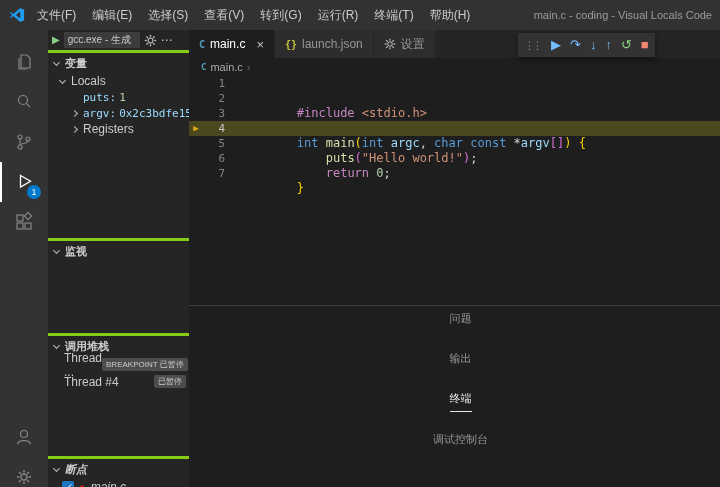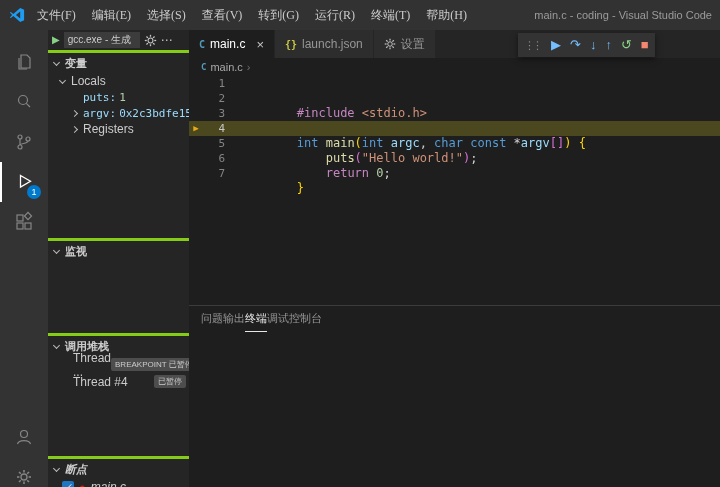--- a/index.html
+++ b/index.html
@@ -4,21 +4,21 @@
 <style>
   *{box-sizing:border-box;margin:0;padding:0;}
   html,body{width:720px;height:487px;overflow:hidden;}
   body{background:#1e1e1e;font-family:"Liberation Sans",sans-serif;font-size:12px;color:#cccccc;position:relative;cursor:default;}
   svg{display:block;}
 
   
   .titlebar{position:absolute;top:0;left:0;right:0;height:30px;background:#323233;display:flex;align-items:center;z-index:30;}
   .logo{margin:0 4px 0 9px;}
   .menu{display:flex;height:30px;}
-  .menu-item{padding:0 8px;line-height:30px;font-size:12px;color:#cccccc;font-family:Liberation Serif, serif;}
+  .menu-item{padding:0 8px;line-height:30px;font-size:12px;color:#cccccc;}
   .window-title{position:absolute;right:8px;top:0;line-height:30px;font-size:11px;color:#9b9b9b;white-space:nowrap;}
 
   
   .activitybar{position:absolute;top:30px;left:0;width:48px;bottom:0;background:#333333;padding-top:12px;z-index:20;}
   .ab-icon{width:48px;height:40px;display:flex;align-items:center;justify-content:center;color:#858585;position:relative;}
   .ab-icon.active{color:#ffffff;border-left:2px solid #ffffff;}
   .ab-badge{position:absolute;bottom:3px;right:7px;color:#ffffff;border-radius:50%;width:14px;height:14px;font-size:9px;line-height:14px;text-align:center;font-family:"Liberation Sans",sans-serif;}
   .ab-bottom{position:absolute;bottom:-10px;left:0;width:48px;}
 
   
@@ -37,21 +37,21 @@
   .row{height:16px;display:flex;align-items:center;font-size:12px;color:#cccccc;white-space:nowrap;overflow:hidden;}
   .row.locals{padding-left:10px;}
   .row.varrow{padding-left:22px;}
   .chev{display:inline-block;width:5px;height:5px;border-right:1px solid #bbbbbb;border-bottom:1px solid #bbbbbb;margin:0 6px 0 2px;flex:none;}
   .chev.down{transform:rotate(45deg);margin-top:-2px;}
   .chev.right{transform:rotate(-45deg);}
   .twisty{visibility:hidden;}
   .twisty.show{visibility:visible;}
   .vname{color:#9cdcfe;font-family:"DejaVu Sans Mono",monospace;font-size:11px;}
   .vval{font-family:"DejaVu Sans Mono",monospace;font-size:11px;margin-left:3px;}
-  .stack-row{height:17px;display:flex;align-items:center;padding-left:25px;font-size:12px;}
+  .stack-row{height:17px;display:flex;align-items:center;padding-left:16px;font-size:12px;}
   .stack-badge{margin-left:auto;margin-right:3px;background:#4d4d4d;color:#cccccc;font-size:8px;padding:1px 4px;border-radius:2px;white-space:nowrap;flex:none;}
   .bp-row{height:16px;display:flex;align-items:center;gap:5px;padding-left:14px;}
   .cb{width:12px;height:12px;border-radius:2px;color:#ffffff;font-size:9px;line-height:12px;text-align:center;background:#1d76c2;flex:none;}
   .bp-dot{font-size:11px;line-height:12px;}
 
   
   .editor{position:absolute;top:30px;left:189px;right:0;height:275px;background:#1e1e1e;}
   .tabbar{height:28px;background:#252526;display:flex;position:relative;}
   .tab{display:flex;align-items:center;padding:0 10px;background:#2d2d2d;color:#969696;font-size:12px;border-right:1px solid #252526;gap:5px;height:28px;}
   .tab.active{background:#1e1e1e;color:#ffffff;}
@@ -69,21 +69,21 @@
   .codeline{display:flex;height:15px;white-space:pre;align-items:stretch;}
   .codeline.current{background:#4b481f;}
   .arrow{width:14px;flex:none;font-size:9px;line-height:15px;text-align:center;visibility:hidden;}
   .arrow.show{visibility:visible;}
   .lnum{width:22px;flex:none;text-align:right;color:#858585;font-size:11px;line-height:15px;}
   .codeline.current .lnum{color:#c6c6c6;}
   .ltext{padding-left:14px;line-height:15px;}
 
   
   .panel{position:absolute;left:189px;right:0;bottom:0;height:182px;background:#1e1e1e;border-top:1px solid #3c3c3c;}
-  .panel-tabs{height:26px;display:flex;align-items:center;padding-left:12px;}
+  .panel-tabs{height:26px;display:flex;align-items:center;padding-left:12px;gap:15px;flex-direction:column;}
   .ptab{font-size:11px;color:#969696;height:26px;line-height:25px;}
   .ptab.active{color:#e7e7e7;border-bottom:1px solid #e7e7e7;}
   .term{font-family:"DejaVu Sans Mono",monospace;font-size:9.5px;line-height:12.5px;padding:4px 0 0 9px;white-space:pre;overflow:hidden;}
   .trow{height:12.5px;overflow:hidden;}
 </style>
 </head>
 <body>
 
 <svg width="0" height="0" style="position:absolute">
   <defs>
@@ -113,21 +113,21 @@
 
   <div class="menu-item">文件(F)</div>
       <div class="menu-item">编辑(E)</div>
       <div class="menu-item">选择(S)</div>
       <div class="menu-item">查看(V)</div>
       <div class="menu-item">转到(G)</div>
       <div class="menu-item">运行(R)</div>
       <div class="menu-item">终端(T)</div>
       <div class="menu-item">帮助(H)</div>
     </div>
-  <div class="window-title">main.c - coding - Visual Studio Code</div>
+  <div class="window-title">main.c - coding - Visual Locals Code</div>
 </div>
 
 <div class="activitybar">
   <div class="ab-icon">
     <svg width="22" height="22" viewBox="0 0 22 22" fill="none" stroke="currentColor" stroke-width="1.2">
         <path d="M8 4h6l3 3v10H8z"></path>
         <path d="M6 7v11h8"></path>
       </svg>
   </div>
   <div class="ab-icon">

